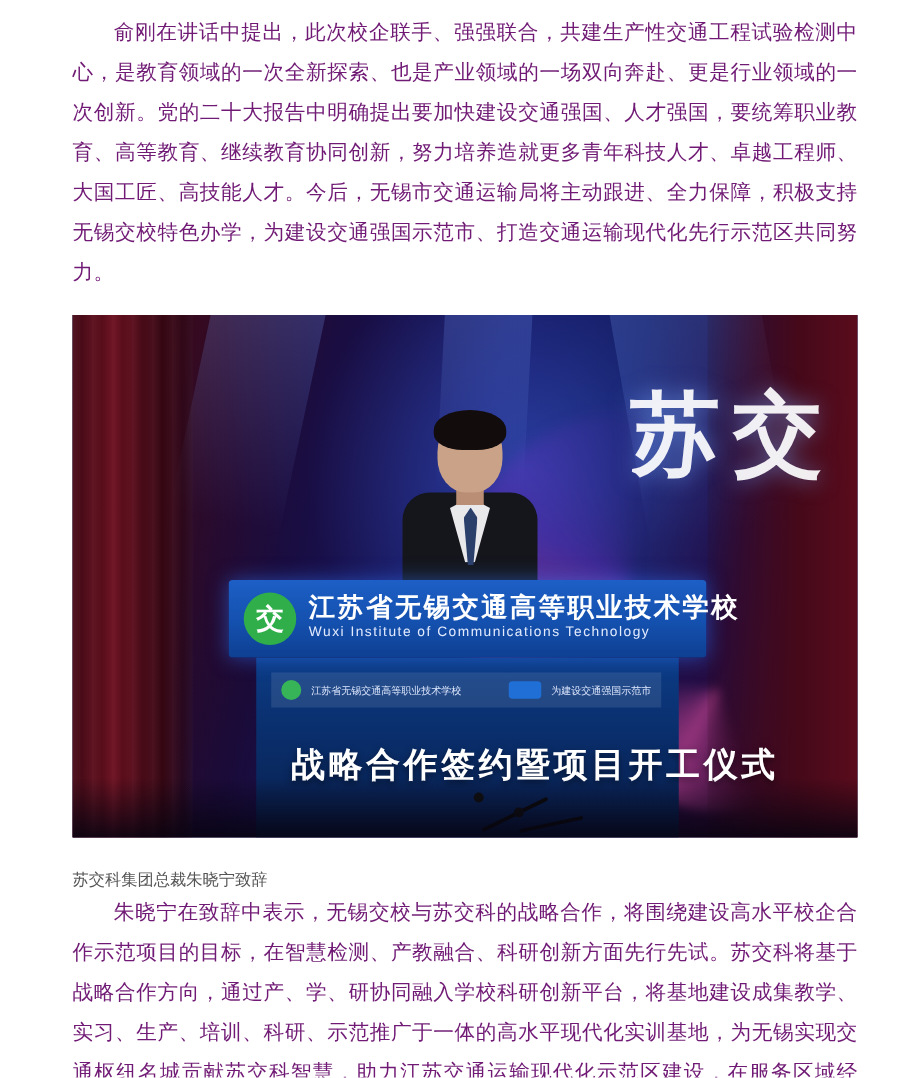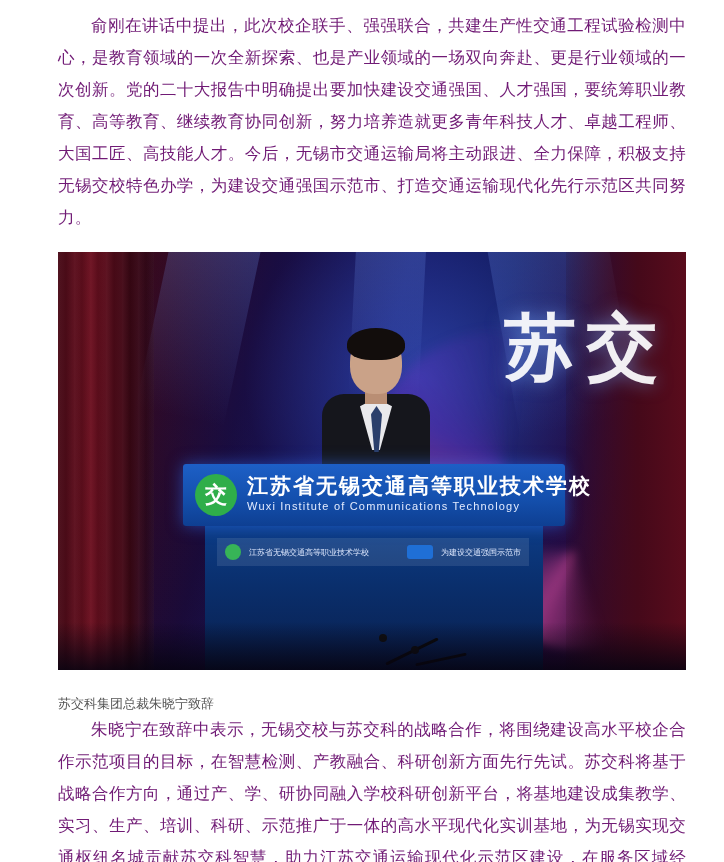--- a/index.html
+++ b/index.html
@@ -297,20 +297,21 @@
           <div class="podium-logo">交</div>
           <div class="podium-cn">江苏省无锡交通高等职业技术学校</div>
           <div class="podium-en">Wuxi Institute of Communications Technology</div>
         </div>
         <div class="podium-strip">
           <span class="strip-logo"></span>
           <span>江苏省无锡交通高等职业技术学校</span>
           <span class="strip-logo2"></span>
           <span>为建设交通强国示范市</span>
         </div>
+        <div class="banner-text">战略合作签约暨项目开工仪式</div>
         <div class="mic-head1"></div>
         <div class="mic mic1"></div>
         <div class="mic-head2"></div>
         <div class="mic mic2"></div>
       </div>
 
       <div class="floor"></div>
     </div>
     <div class="caption">苏交科集团总裁朱晓宁致辞</div>
   </div>

